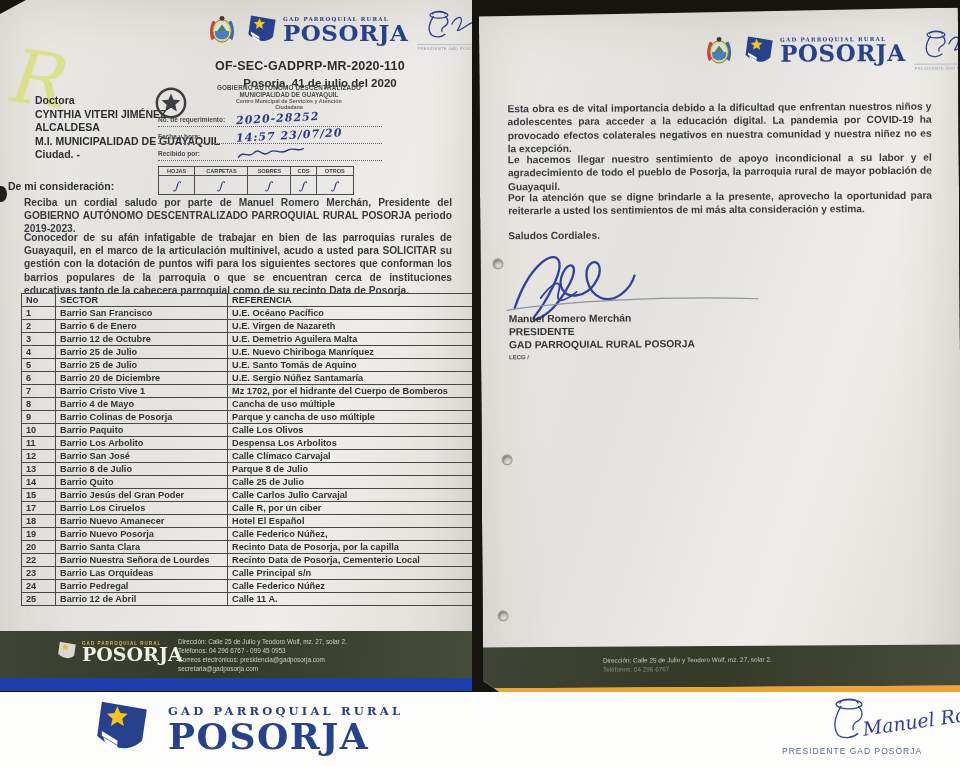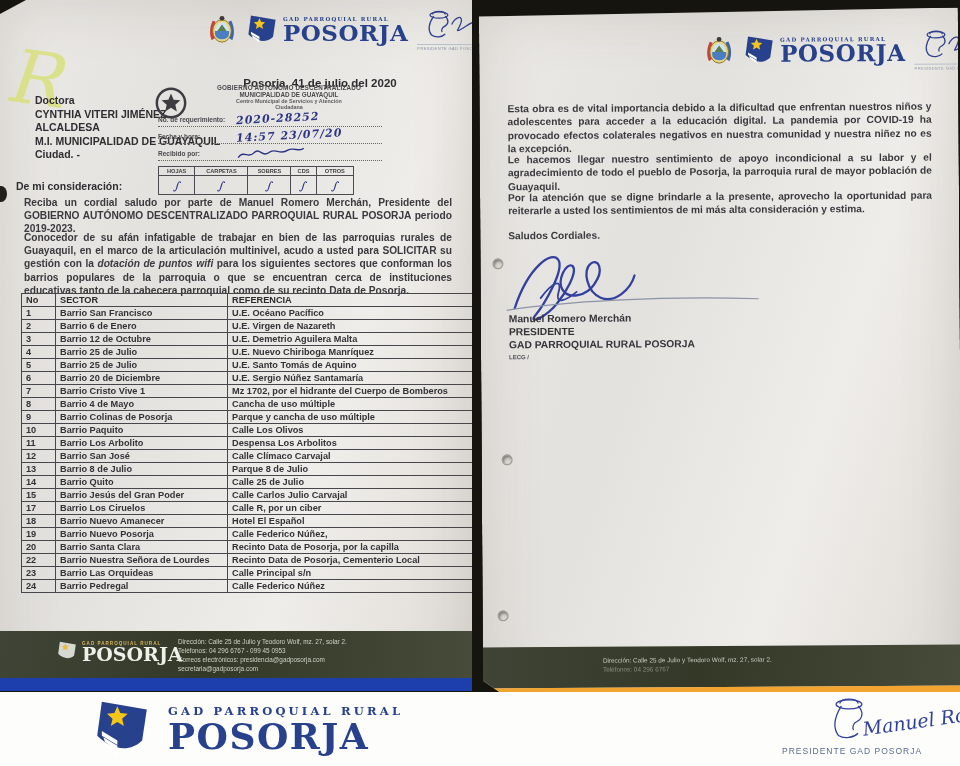--- a/index.html
+++ b/index.html
@@ -35,24 +35,24 @@
   .stamp .s1 { font-size:6.3px; letter-spacing:.2px; }
   .stamp .s2 { font-size:6.3px; }
   .stamp .s3,.stamp .s4 { font-size:5.4px; color:#5a5a5e; }
   .stamp .field { position:relative; font-size:6.5px; font-weight:700; margin-top:6px; border-bottom:1px dotted #66666a; height:11px; white-space:nowrap; }
   .stamp .field .hand { position:absolute; left:78px; top:-4px; font-family:"DejaVu Serif",serif; font-style:italic; font-weight:700; font-size:11px; color:#2c3585; transform:rotate(-3deg); letter-spacing:1px; }
   .minitable { margin-top:5px; border-collapse:collapse; width:196px; }
   .minitable th { border:1px solid #4c4c50; font-size:5.6px; font-weight:700; color:#3e3e42; padding:1px 2px; text-align:center; }
   .minitable td { border:1px solid #4c4c50; height:13px; text-align:center; }
   .minitable td .tick { display:inline-block; font-size:12px; color:#2c3585; transform:rotate(14deg); font-family:"DejaVu Serif",serif; }
 
-  .salutation { position:absolute; left:16px; top:180px; font-size:10.5px; font-weight:700; color:#2e2e32; }
+  .salutation { position:absolute; left:8px; top:180px; font-size:10.5px; font-weight:700; color:#2e2e32; }
   .para { position:absolute; left:24px; width:428px; font-size:10.2px; font-weight:700; color:#3a3a3e; line-height:13.2px; text-align:justify; }
   #lp1 { top:196px; } #lp2 { top:231px; }
-  .para .it { font-style:italic; }
+  .para .it { }
 
   
   .sectors { position:absolute; left:21px; top:293px; width:486px; border-collapse:collapse; }
   .sectors th, .sectors td { border:1px solid #47474b; font-size:9.2px; font-weight:700; color:#333337; padding:0 4px; height:12.9px; line-height:12px; text-align:left; white-space:nowrap; }
   .sectors th { color:#2b2b2f; }
   .sectors .c-no { width:34px; }
   .sectors .c-sec { width:172px; }
 
   
   .pfooter { position:absolute; left:0; width:100%; background:linear-gradient(95deg,#3f4436 0%,#343827 45%,#474b3a 100%); }
@@ -124,20 +124,21 @@
           <path d="M22,11 C22,3 46,3 46,11"></path>
           <path d="M46,14 C54,22 52,30 44,34 C40,36 38,40 40,44"></path>
           <path d="M24,14 C16,26 12,40 20,50 C28,56 40,54 46,48"></path>
           <path d="M58,30 C66,14 80,12 76,26 C72,40 64,44 74,40 C86,34 98,22 104,26"></path>
         </g>
       </svg>
       <div class="cap">PRESIDENTE GAD POSORJA</div>
     </span>
   </div>
 
+  <div class="ref-line">OF-SEC-GADPRP-MR-2020-110</div>
   <div class="date-line">Posorja, 41 de julio del 2020</div>
 
   <div class="addressee">
     <div>Doctora</div>
     <div>CYNTHIA VITERI JIMÉNEZ</div>
     <div>ALCALDESA</div>
     <div>M.I. MUNICIPALIDAD DE GUAYAQUIL</div>
     <div>Ciudad. -</div>
   </div>
 
@@ -310,20 +311,25 @@
         <tr>
           <td class="c-no">23</td>
           <td class="c-sec">Barrio Las Orquideas</td>
           <td>Calle Principal s/n</td>
         </tr>
         <tr>
           <td class="c-no">24</td>
           <td class="c-sec">Barrio Pedregal</td>
           <td>Calle Federico Núñez</td>
         </tr>
+        <tr>
+          <td class="c-no">25</td>
+          <td class="c-sec">Barrio 12 de Abril</td>
+          <td>Calle 11 A.</td>
+        </tr>
       </tbody>
   </table>
 
   <div class="pfooter">
     <span class="wlogo">
       <svg width="22" height="22" viewBox="0 0 40 40">
         <path d="M7,3 L36,8 L33,28 C25,36 13,34 4,25 Z" fill="#e8e9e4" opacity=".9"></path>
         <polygon points="17,6 18.9,10.3 23.7,10.8 20.1,14 21.2,18.7 17,16.2 12.8,18.7 13.9,14 10.3,10.8 15.1,10.3" fill="#e8b93a"></polygon>
       </svg>
       <span>

